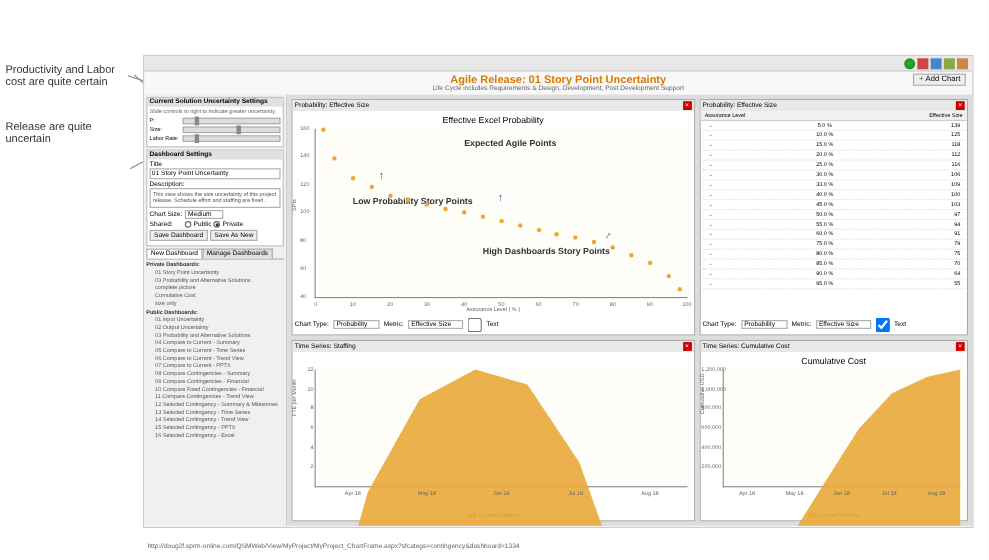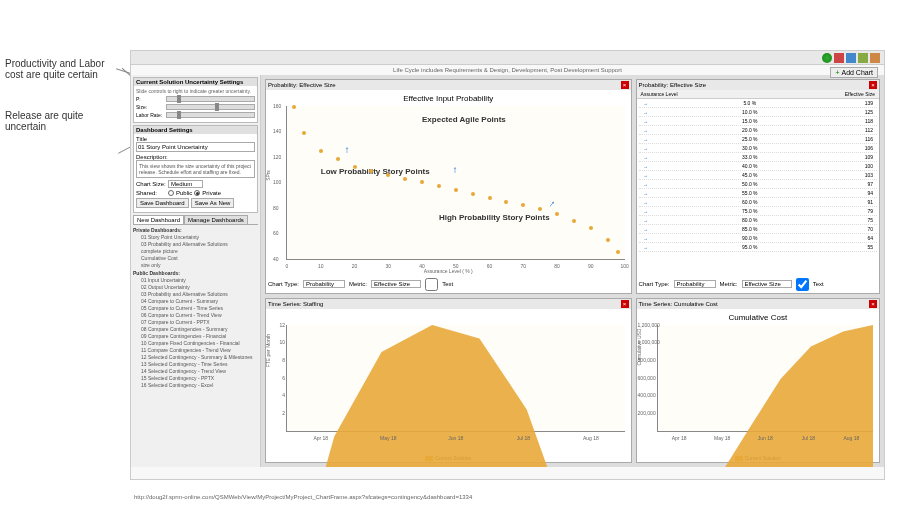--- a/index.html
+++ b/index.html
@@ -80,20 +80,21 @@
 
 <div class="main-frame">
   <div class="toolbar">
     <span class="icon" style="background:radial-gradient(circle,#3a3,#181);border-radius:50%;"></span>
     <span class="icon" style="background:#c44;"></span>
     <span class="icon" style="background:#48c;"></span>
     <span class="icon" style="background:#8a4;"></span>
     <span class="icon" style="background:#c84;"></span>
   </div>
   <div class="title-bar">
+    <div class="title">Agile Release: 01 Story Point Uncertainty</div>
     <div class="subtitle">Life Cycle includes Requirements &amp; Design, Development, Post Development Support</div>
     <button class="add-chart">Add Chart</button>
   </div>
   <div class="body-area">
     <div class="left-panel">
 
       <div class="panel-section">
         <div class="panel-header">Current Solution Uncertainty Settings</div>
         <div class="panel-body">
           <div style="font-size:5px;color:#666;">Slide controls to right to indicate greater uncertainty.</div>
@@ -187,25 +188,25 @@
     </div>
 
     <div class="right-area">
 
       <div class="chart-panel">
         <div class="chart-header">
           <span>Probability: Effective Size</span>
           <span class="close-btn">×</span>
         </div>
         <div class="chart-body">
-          <div class="chart-title">Effective Input Probability</div>
+          <div class="chart-title">Effective Excel Probability</div>
           <div class="plot-area" id="plot1">
             <div class="callout" style="left:40%;top:6%;">Expected Agile Points</div>
             <div class="callout" style="left:10%;top:40%;">Low Probability Story Points</div>
-            <div class="callout" style="left:45%;top:70%;">High Probability Story Points</div>
+            <div class="callout" style="left:45%;top:70%;">High Dashboards Story Points</div>
             <div class="arrow" style="left:17%;top:25%;">↑</div>
             <div class="arrow" style="left:49%;top:38%;">↑</div>
             <div class="arrow" style="left:78%;top:60%;transform:rotate(40deg);">↑</div>
           <div class="dot" style="left: 2%; bottom: 99.1667%;"></div>
               <div class="dot" style="left: 5%; bottom: 82.5%;"></div>
               <div class="dot" style="left: 10%; bottom: 70.8333%;"></div>
               <div class="dot" style="left: 15%; bottom: 65%;"></div>
               <div class="dot" style="left: 20%; bottom: 60%;"></div>
               <div class="dot" style="left: 25%; bottom: 57.5%;"></div>
               <div class="dot" style="left: 30%; bottom: 55%;"></div>

